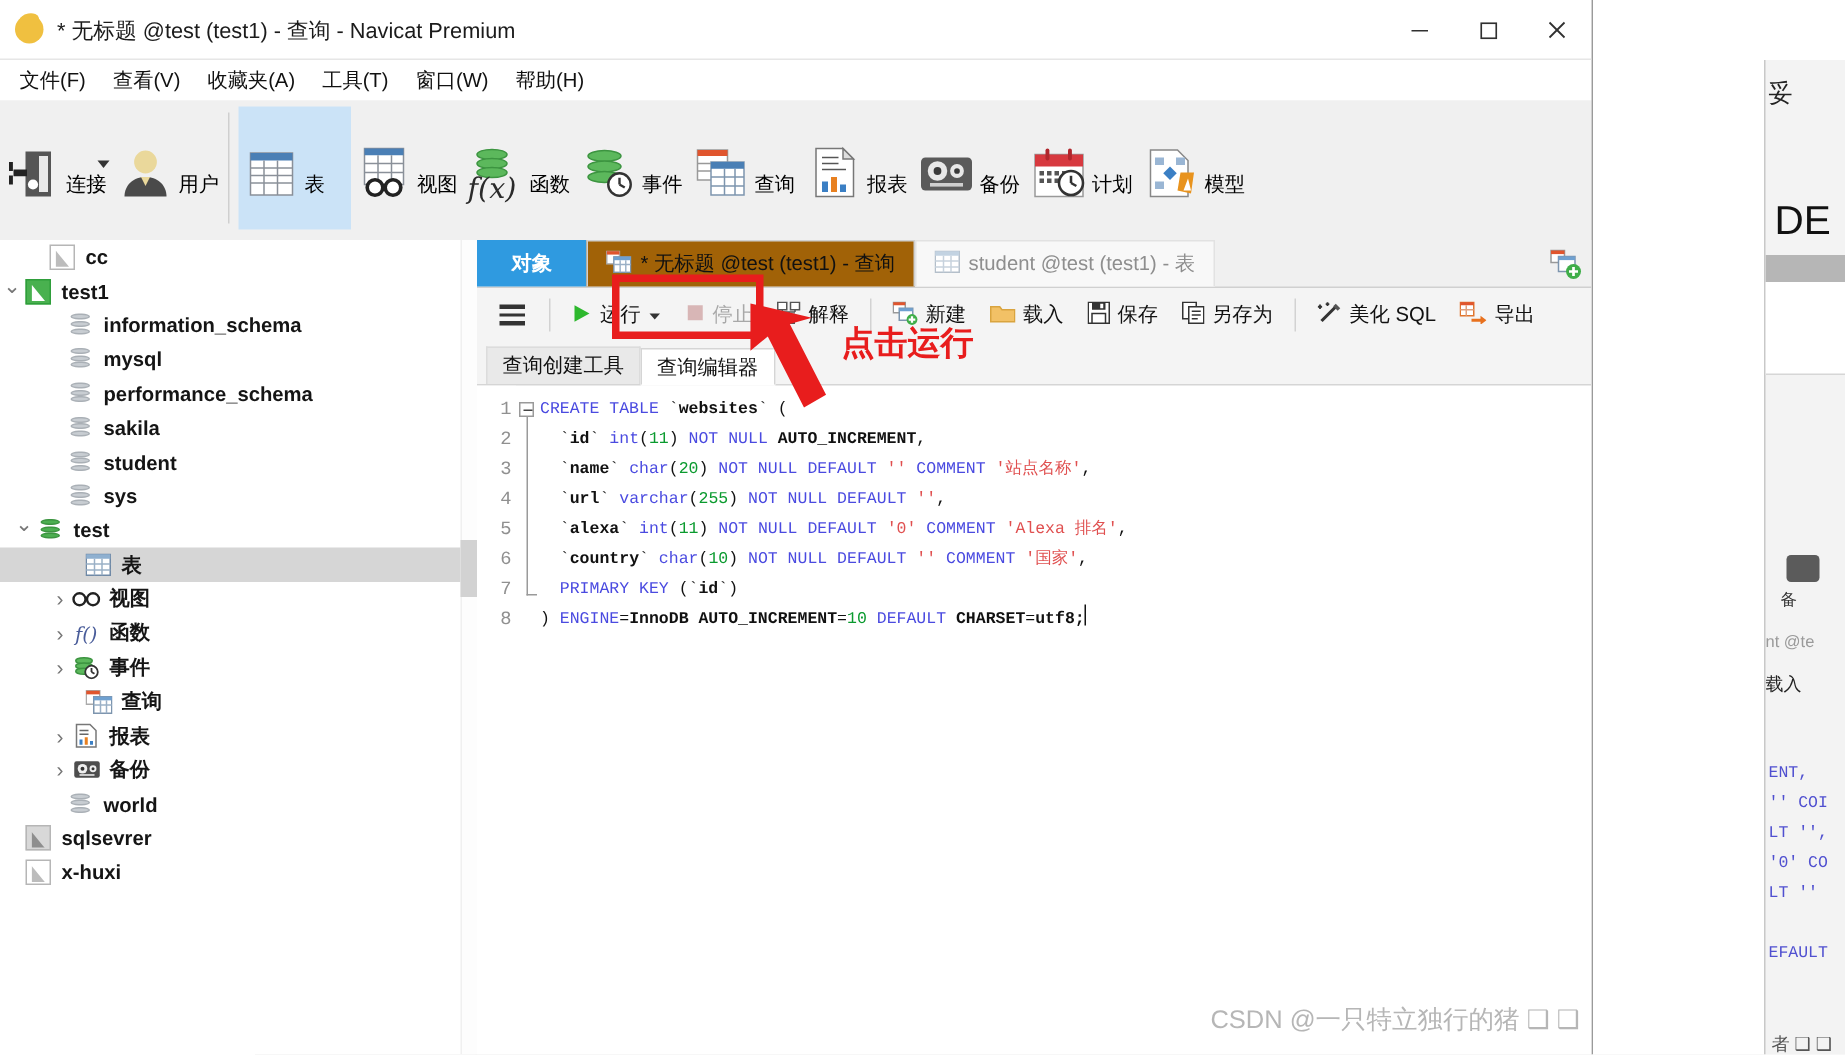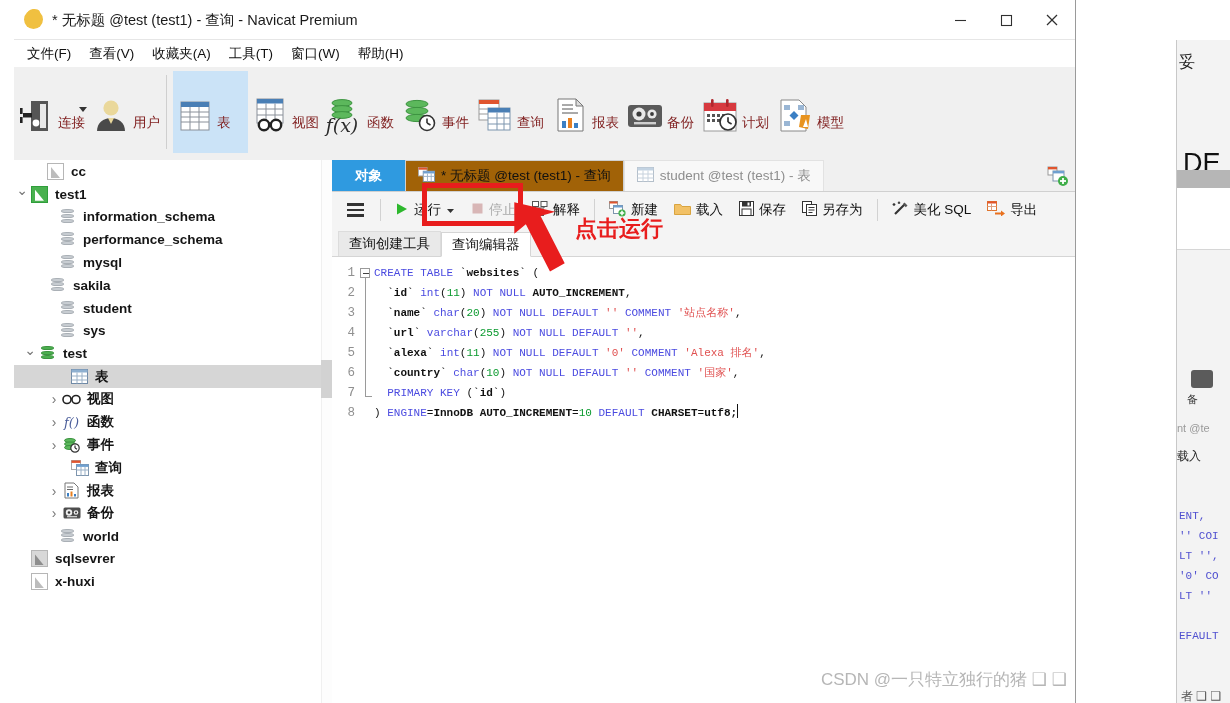--- a/index.html
+++ b/index.html
@@ -12,33 +12,33 @@
     position:relative;
   }
 
   
   #bg-window {
     position:absolute; left:1176px; top:40px; width:54px; height:663px;
     background:#f3f3f3; border-left:1px solid #c8c8c8; overflow:hidden;
     z-index:0;
   }
   #bg-window .bgw-title { position:absolute; left:2px; top:12px; font-size:16px; color:#222; }
-  #bg-window .bgw-de { position:absolute; left:6px; top:108px; font-size:27px; color:#111; font-family:"Liberation Sans",sans-serif; }
+  #bg-window .bgw-de { position:absolute; left:6px; top:92px; font-size:27px; color:#111; font-family:"Liberation Sans",sans-serif; }
   #bg-window .bgw-strip { position:absolute; left:0; top:130px; width:54px; height:18px; background:#b6b6b6; }
   #bg-window .bgw-white { position:absolute; left:0; top:148px; width:54px; height:62px; background:#fff; border-bottom:1px solid #d6d6d6; }
   #bg-window .bgw-ico { position:absolute; left:14px; top:330px; width:22px; height:18px; background:#5b5b5b; border-radius:3px; }
   #bg-window .bgw-t1 { position:absolute; left:10px; top:352px; font-size:11px; color:#333; }
   #bg-window .bgw-t2 { position:absolute; left:0px; top:382px; font-size:11px; color:#9a9a9a; }
   #bg-window .bgw-t3 { position:absolute; left:0px; top:408px; font-size:12px; color:#222; }
   #bg-window .bgw-code { position:absolute; left:2px; top:466px; font-family:"Liberation Mono","DejaVu Sans Mono",monospace; font-size:11px; line-height:20px; color:#5050d0; white-space:pre; }
   #bg-window .bgw-bottom { position:absolute; left:4px; top:648px; font-size:12px; color:#555; }
 
   
   #app {
-    position:absolute; left:14px; top:0; width:1062px; height:703px;
+    position:absolute; left:0; top:0; width:1062px; height:703px;
     background:#f0f0f0; z-index:2; border-right:1px solid #9a9a9a;
     overflow:hidden;
   }
 
   
   #titlebar { height:40px; background:#ffffff; position:relative; border-bottom:1px solid #e6e6e6; }
   #titlebar .logo {
     position:absolute; left:10px; top:10px; width:19px; height:19px;
     border-radius:50%; background:#f0c040;
   }
@@ -58,21 +58,21 @@
   #menubar { height:27px; background:#ffffff; display:flex; align-items:center; padding-left:4px; }
   .menu-item { padding:3px 9px; font-size:13.5px; color:#111; white-space:nowrap; }
 
   
   #toolbar { height:93px; background:#f0f0f0; display:flex; align-items:flex-start; padding-top:4px; position:relative; }
   .tb-item {
     width:75px; height:82px; display:flex; flex-direction:row; align-items:center;
     justify-content:flex-start; padding-top:7px; position:relative;
   }
   .tb-item.active { background:#cbe3f7; }
-  .tb-label { font-size:13.5px; color:#7f1d1d; margin-top:15px; }
+  .tb-label { font-size:13.5px; color:#000000; margin-top:15px; }
   .tb-ico { height:46px; display:flex; align-items:center; justify-content:center; }
   .tb-sep { width:1px; height:74px; background:#cfcfcf; margin:4px 6px 0 2px; }
   .tb-caret { position:absolute; right:2px; top:36px; width:0;height:0;border-left:4px solid transparent;border-right:4px solid transparent;border-top:5px solid #333; }
 
   
   #body { display:flex; height:calc(703px - 40px - 27px - 93px); }
 
   
   #sidebar { width:318px; background:#ffffff; position:relative; overflow:hidden; font-size:13.5px; }
   .tree-row { height:22.8px; display:flex; align-items:center; white-space:nowrap; position:relative; }
@@ -436,33 +436,33 @@
         <span class="tlabel">information_schema</span>
       </div>
       <div class="tree-row" style="padding-left:44px">
         <span class="tnode-ico">
             <span class="cyl grey">
               <i></i>
               <i></i>
               <i></i>
             </span>
           </span>
+        <span class="tlabel">mysql</span>
+      </div>
+      <div class="tree-row" style="padding-left:44px">
+        <span class="tnode-ico">
+            <span class="cyl grey">
+              <i></i>
+              <i></i>
+              <i></i>
+            </span>
+          </span>
         <span class="tlabel">performance_schema</span>
       </div>
       <div class="tree-row" style="padding-left:44px">
-        <span class="tnode-ico">
-            <span class="cyl grey">
-              <i></i>
-              <i></i>
-              <i></i>
-            </span>
-          </span>
-        <span class="tlabel">mysql</span>
-      </div>
-      <div class="tree-row" style="padding-left:34px">
         <span class="tnode-ico">
             <span class="cyl grey">
               <i></i>
               <i></i>
               <i></i>
             </span>
           </span>
         <span class="tlabel">sakila</span>
       </div>
       <div class="tree-row" style="padding-left:44px">

